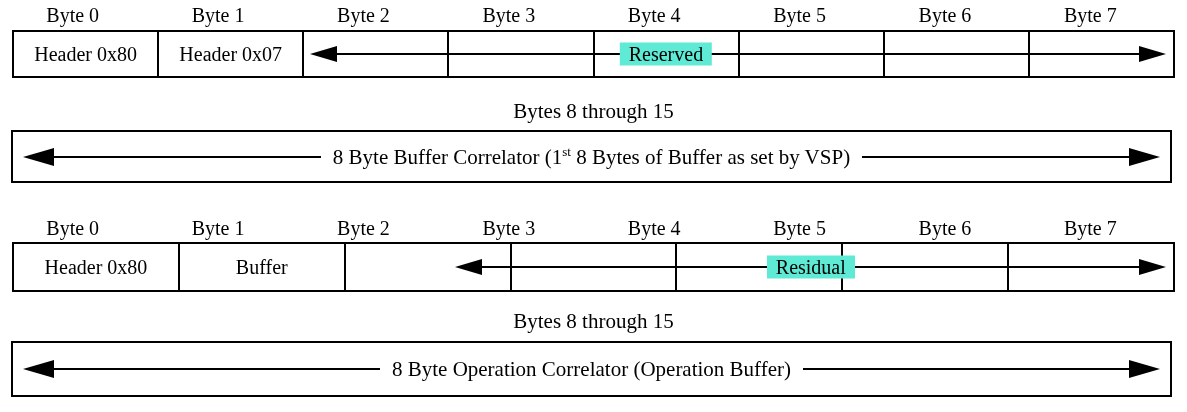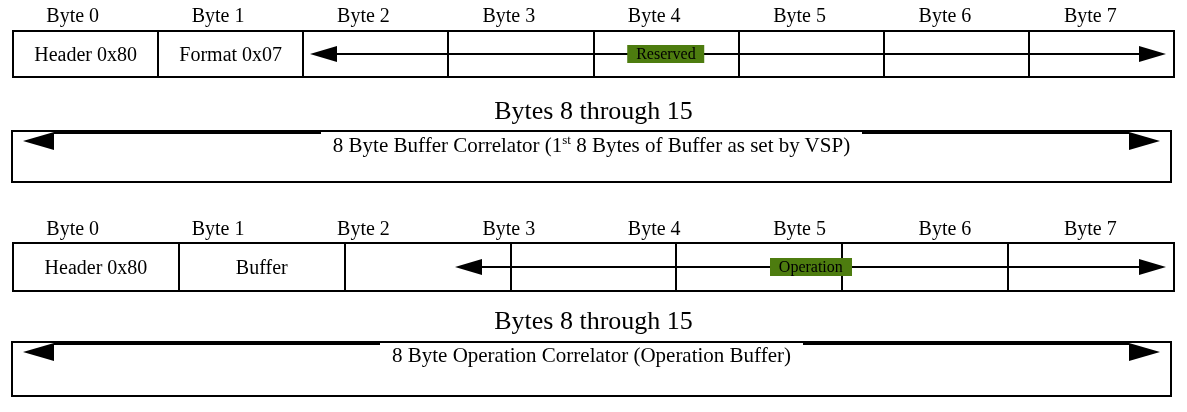--- a/index.html
+++ b/index.html
@@ -47,32 +47,32 @@
     border-left:27px solid #000;
   }
   .wide-box .ah-left {
     border-top-width:9px; border-bottom-width:9px; border-right-width:31px;
   }
   .wide-box .ah-right {
     border-top-width:9px; border-bottom-width:9px; border-left-width:31px;
   }
   .span-label {
     position:absolute; top:50%; transform:translate(-50%,-50%);
-    background:#4d7c0f; padding:0 9px; font-size:16px; white-space:nowrap;
+    background:#5eead4; padding:0 9px; font-size:20px; white-space:nowrap;
   }
   
   .range-label {
     position:absolute; left:0; width:100%;
-    text-align:center; font-size:26px; line-height:26px;
+    text-align:center; font-size:21px; line-height:26px;
   }
   
   .wide-box {
     position:absolute; left:11px; width:1161px;
     border:2px solid #000; background:#fff;
-    display:flex; align-items:flex-start; padding:0 10px;
+    display:flex; align-items:center; padding:0 10px;
   }
   .wide-box .box-text {
     padding:0 12px; font-size:21px; white-space:nowrap;
   }
   .wide-box .box-text sup { font-size:13px; }
 </style>
 </head>
 <body>
 
 <div class="canvas">
@@ -84,21 +84,21 @@
     <div class="hcell">Byte 3</div>
     <div class="hcell">Byte 4</div>
     <div class="hcell">Byte 5</div>
     <div class="hcell">Byte 6</div>
     <div class="hcell">Byte 7</div>
   </div>
 
   <div class="byte-table" style="top:30px; height:48px;">
     <div class="cells">
       <div class="cell">Header 0x80</div>
-      <div class="cell">Format 0x07</div>
+      <div class="cell">Header 0x07</div>
       <div class="cell"></div>
       <div class="cell"></div>
       <div class="cell"></div>
       <div class="cell"></div>
       <div class="cell"></div>
       <div class="cell"></div>
     </div>
     <div class="arrow-overlay" style="left:calc(25% + 6px); right:7px;">
       <div class="ah-left"></div>
       <div class="arrow-line"></div>
@@ -136,21 +136,21 @@
       <div class="cell"></div>
       <div class="cell"></div>
       <div class="cell"></div>
       <div class="cell"></div>
     </div>
     <div class="arrow-overlay" style="left:calc(37.5% + 6px); right:7px;">
       <div class="ah-left"></div>
       <div class="arrow-line"></div>
       <div class="ah-right"></div>
     </div>
-    <span class="span-label" style="left:68.75%;">Operation</span>
+    <span class="span-label" style="left:68.75%;">Residual</span>
   </div>
 
   <div class="range-label" style="top:308px;">Bytes 8 through 15</div>
 
   <div class="wide-box" style="top:341px; height:56px;">
     <div class="ah-left"></div>
     <div class="arrow-line"></div>
     <div class="box-text">8 Byte Operation Correlator (Operation Buffer)</div>
     <div class="arrow-line"></div>
     <div class="ah-right"></div>

